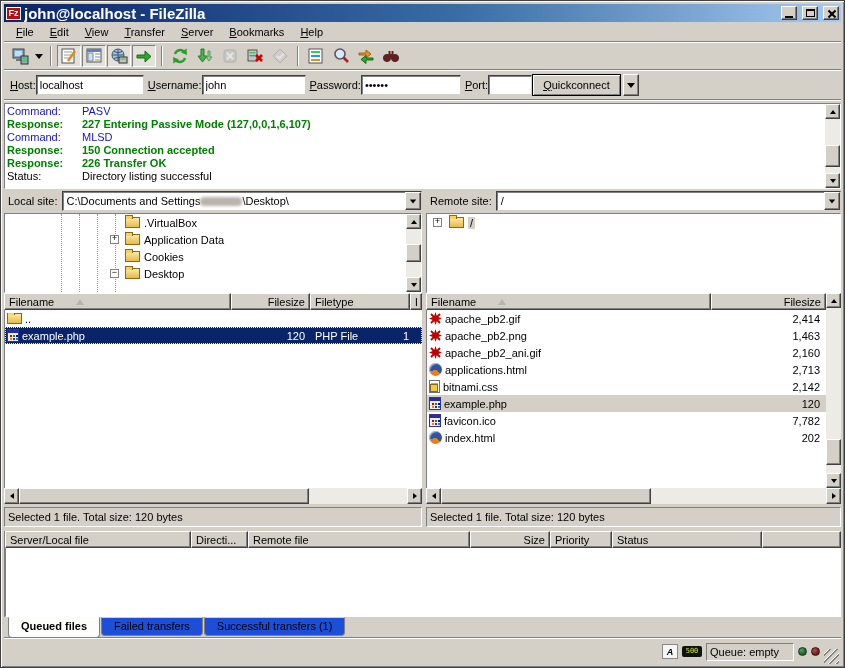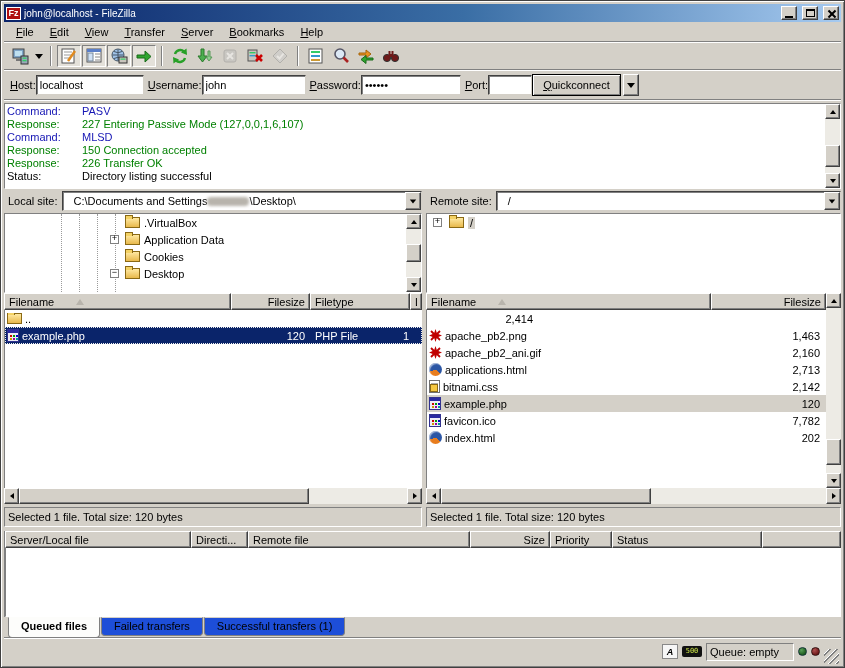--- a/index.html
+++ b/index.html
@@ -17,21 +17,21 @@
   }
 
   
   .titlebar{
     height:18px; flex:0 0 18px;
     background:linear-gradient(to right,#0A246A,#3A6EA5 55%,#A6CAF0);
     display:flex; align-items:center; padding:0 2px; gap:3px;
   }
   .fz-logo{ width:15px; height:13px; background:#B01010; border:1px solid #fff;
     color:#fff; font-weight:bold; font-size:9px; line-height:11px; text-align:center; }
-  .title-text{ color:#fff; font-weight:normal; font-size:10px; flex:1; white-space:nowrap; overflow:hidden;}
+  .title-text{ color:#fff; font-weight:bold; font-size:15px; flex:1; white-space:nowrap; overflow:hidden;}
   .winbtn{ width:16px; height:14px; background:#D4D0C8;
     border:1px solid; border-color:#fff #404040 #404040 #fff;
     box-shadow: inset -1px -1px 0 #808080;
     display:flex; align-items:center; justify-content:center; position:relative; }
   .winbtn + .winbtn{ margin-left:2px; }
   .glyph-min{ width:8px; height:2px; background:#000; margin-top:7px; }
   .glyph-max{ width:9px; height:8px; border:1px solid #000; border-top-width:2px; }
   .glyph-x{ position:relative; width:9px; height:9px; }
   .glyph-x::before,.glyph-x::after{ content:""; position:absolute; left:4px; top:0; width:2px; height:10px; background:#000; }
   .glyph-x::before{ transform:rotate(45deg);} .glyph-x::after{ transform:rotate(-45deg);}
@@ -62,21 +62,21 @@
   .qc-dd{ width:16px; height:22px; background:#D4D0C8; border:1px solid; border-color:#fff #404040 #404040 #fff;
     box-shadow: inset -1px -1px 0 #808080; display:flex; align-items:center; justify-content:center; margin-left:2px;}
 
   
   .log-wrap{ height:86px; flex:0 0 86px; margin-top:2px; border:1px solid; border-color:#808080 #fff #fff #808080;
     background:#fff; display:flex; }
   .log-lines{ flex:1; overflow:hidden; padding:1px 2px; }
   .log-line{ height:13px; line-height:13px; display:flex; white-space:nowrap; }
   .log-label{ width:75px; flex:0 0 75px; }
   .t-command{ color:#1616B4; }
-  .t-response{ color:#008000; }
+  .t-response{ color:#008000;font-weight:bold; }
   .t-status{ color:#000; }
 
   
   .vscroll{ width:15px; flex:0 0 15px; background:#EDEBE5; display:flex; flex-direction:column; }
   .hscroll{ height:16px; flex:0 0 16px; background:#EDEBE5; display:flex; }
   .sbtn{ width:15px; height:15px; flex:0 0 auto; background:#D4D0C8; border:1px solid; border-color:#fff #404040 #404040 #fff;
     box-shadow: inset -1px -1px 0 #808080; display:flex; align-items:center; justify-content:center; }
   .hscroll .sbtn{ height:16px; }
   .sthumb-v{ width:15px; background:#D4D0C8; border:1px solid; border-color:#fff #404040 #404040 #fff;
     box-shadow: inset -1px -1px 0 #808080; }
@@ -89,21 +89,21 @@
   .tri.right{ border-top:3px solid transparent; border-bottom:3px solid transparent; border-left:4px solid #000; }
 
   
   .band{ display:flex; }
   .pane-l{ width:418px; flex:0 0 418px; display:flex; flex-direction:column; }
   .pane-div{ width:4px; flex:0 0 4px; }
   .pane-r{ flex:1; display:flex; flex-direction:column; }
 
   .sitebar{ height:20px; flex:0 0 20px; margin:2px 0; display:flex; align-items:center; gap:0;text-align:center; }
   .site-label{ padding:0 4px; }
-  .combo{ flex:1; display:flex; height:20px; background:#fff; border:1px solid; border-color:#404040 #D4D0C8 #D4D0C8 #404040; box-shadow: inset 1px 1px 0 #808080; align-items:center; padding-left:11px; overflow:hidden; white-space:nowrap;}
+  .combo{ flex:1; display:flex; height:20px; background:#fff; border:1px solid; border-color:#404040 #D4D0C8 #D4D0C8 #404040; box-shadow: inset 1px 1px 0 #808080; align-items:center; padding-left:4px; overflow:hidden; white-space:nowrap;}
   .combo-btn{ width:16px; height:18px; margin-left:auto; background:#D4D0C8; border:1px solid; border-color:#fff #404040 #404040 #fff; box-shadow: inset -1px -1px 0 #808080; display:flex; align-items:center; justify-content:center; flex:0 0 16px;}
   .redacted{ display:inline-block; width:42px; height:9px; background:#b8b4ac; border-radius:4px; filter:blur(1.5px); vertical-align:middle; }
 
   .treebox{ height:80px; flex:0 0 80px; border:1px solid; border-color:#808080 #fff #fff #808080; background:#fff; display:flex; overflow:hidden;}
   .tree-body{ flex:1; position:relative; overflow:hidden; }
   .guide{ position:absolute; top:0; bottom:0; border-left:1px dotted #9a9a9a; }
   .trow{ height:17px; display:flex; align-items:center; position:relative; }
   .expander{ position:absolute; width:9px; height:9px; background:#fff; border:1px solid #808080;
     font-size:9px; line-height:7px; text-align:center; font-family:"Liberation Mono",monospace; }
   .tlabel{ margin-left:4px; white-space:nowrap; }
@@ -499,20 +499,27 @@
             <div class="colh" style="width:285px">
                 <span>Filename</span>
                 <span class="sort-asc"></span>
               </div>
             <div class="colh right" style="flex:1">
                 <span>Filesize</span>
               </div>
           </div>
           <div class="listbody">
             <div class="frow">
+              <span class="c-name">
+                  <svg class="ficon" width="13" height="13">
+                    <polygon points="6.5,0 8,4.5 13,6.5 8,8.5 6.5,13 5,8.5 0,6.5 5,4.5" fill="#C00000"></polygon>
+                    <path d="M2 2 L11 11 M11 2 L2 11" stroke="#C00000" stroke-width="1.8"></path>
+                  </svg>
+                  <span>apache_pb2.gif</span>
+                </span>
               <span class="cell-r" style="width:110px">2,414</span>
             </div>
             <div class="frow">
               <span class="c-name">
                   <svg class="ficon" width="13" height="13">
                     <polygon points="6.5,0 8,4.5 13,6.5 8,8.5 6.5,13 5,8.5 0,6.5 5,4.5" fill="#C00000"></polygon>
                     <path d="M2 2 L11 11 M11 2 L2 11" stroke="#C00000" stroke-width="1.8"></path>
                   </svg>
                   <span>apache_pb2.png</span>
                 </span>

